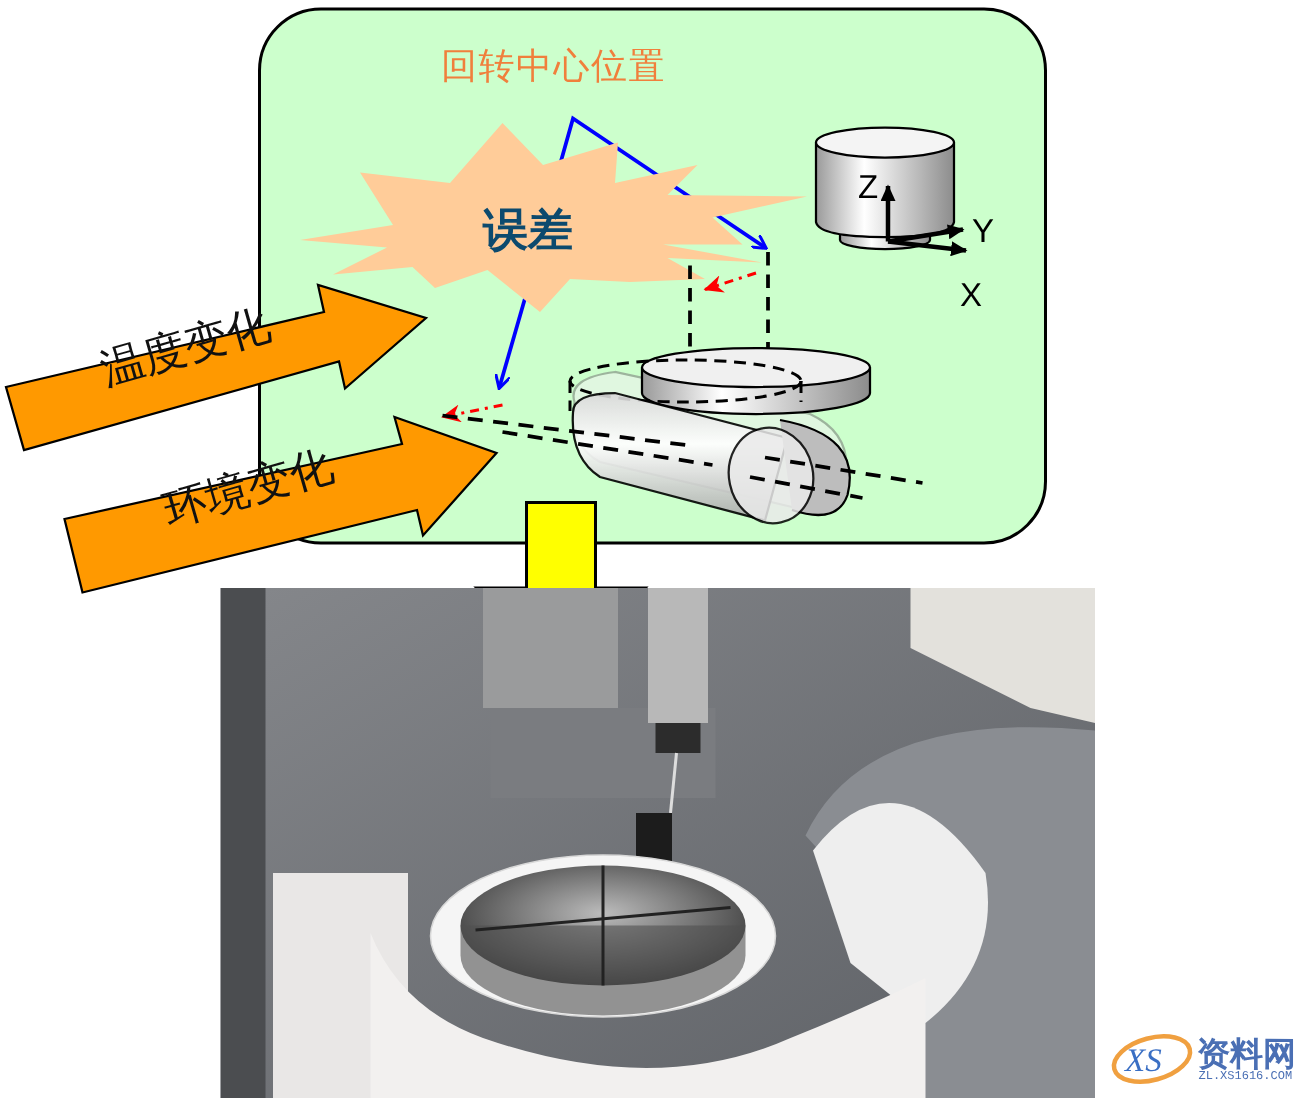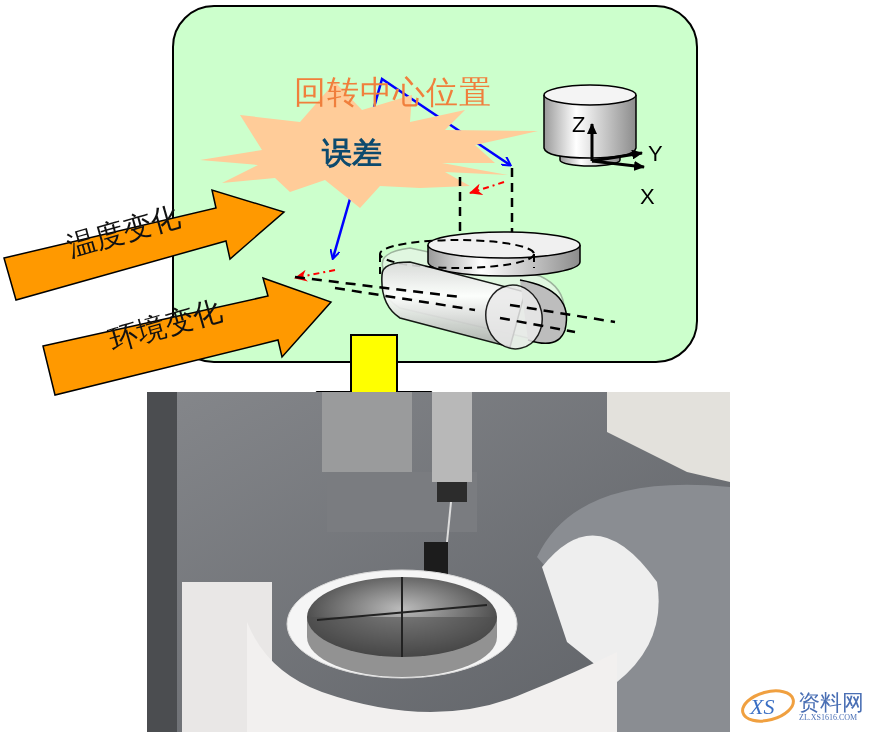--- a/index.html
+++ b/index.html
@@ -1,30 +1,30 @@
 <!DOCTYPE html>
 <html><head>
   <meta charset="utf-8">
   <style>
     html, body { margin: 0; padding: 0; background: #ffffff; }
     body { width: 874px; height: 732px; position: relative; overflow: hidden;
            font-family: "DejaVu Sans", sans-serif; }
     .abs { position: absolute; }
     #panel { left: 172px; top: 5px; width: 526px; height: 358px;
              background: #ccffcc; border: 2px solid #000; border-radius: 42px; box-sizing: border-box; }
-    #title { left: 294px; top: 28px; font-size: 32px; color: #f07f3c; letter-spacing: 1px; white-space: nowrap; margin-top: 43px; }
+    #title { left: 294px; top: 28px; font-size: 24px; color: #f07f3c; letter-spacing: 1px; white-space: nowrap; }
     #err-label { left: 322px; top: 133px; font-size: 30px; font-weight: bold; color: #0c4a6e; white-space: nowrap; }
     .arrow-label { font-size: 29px; color: #111; white-space: nowrap; transform-origin: left center; }
     #temp-label { left: 68px; top: 228px; transform: rotate(-16deg); }
     #env-label  { left: 110px; top: 322px; transform: rotate(-16deg); }
     .axis-label { font-family: "Liberation Sans", sans-serif; font-size: 22px; color: #000; }
     #photo { left: 147px; top: 392px; width: 583px; height: 340px; overflow: hidden; background: #6c6f74; }
     #watermark { left: 738px; top: 684px; width: 130px; height: 44px; }
-    #wm-cn { left: 798px; top: 688px; font-size: 22px; color: #4a6fb4; font-weight: normal; white-space: nowrap; }
-    #wm-url { left: 799px; top: 713px; font-family: Liberation Serif, serif; font-size: 8px; color: #4a6fb4; white-space: nowrap; text-align: center; }
+    #wm-cn { left: 798px; top: 688px; font-size: 22px; color: #4a6fb4; font-weight: bold; white-space: nowrap; }
+    #wm-url { left: 799px; top: 713px; font-family: Liberation Mono, monospace; font-size: 8px; color: #4a6fb4; white-space: nowrap; text-align: center; }
     svg { position: absolute; left: 0; top: 0; }
   </style>
 </head>
 <body>
 
 <div id="panel" class="abs"></div>
 
 <svg width="874" height="732">
   <defs>
     <linearGradient id="cylGrad" x1="0" y1="0" x2="1" y2="0">

